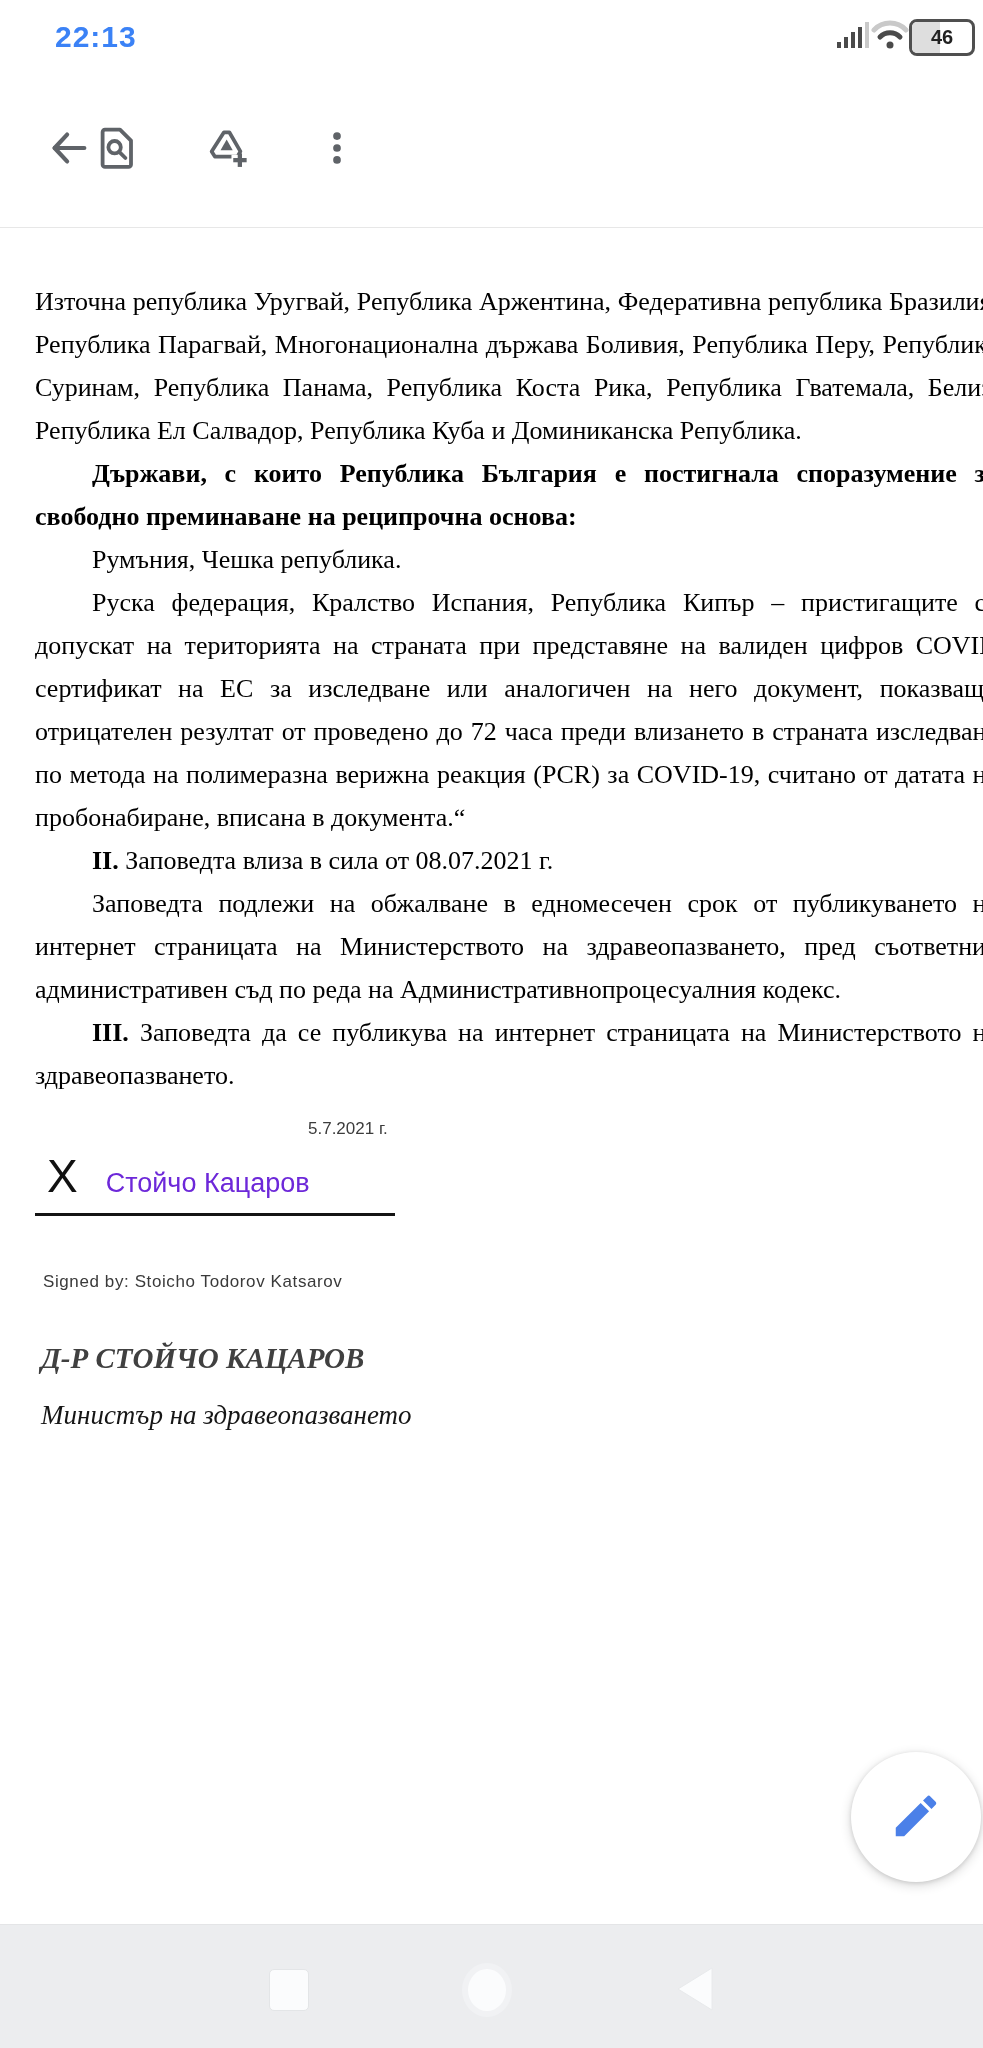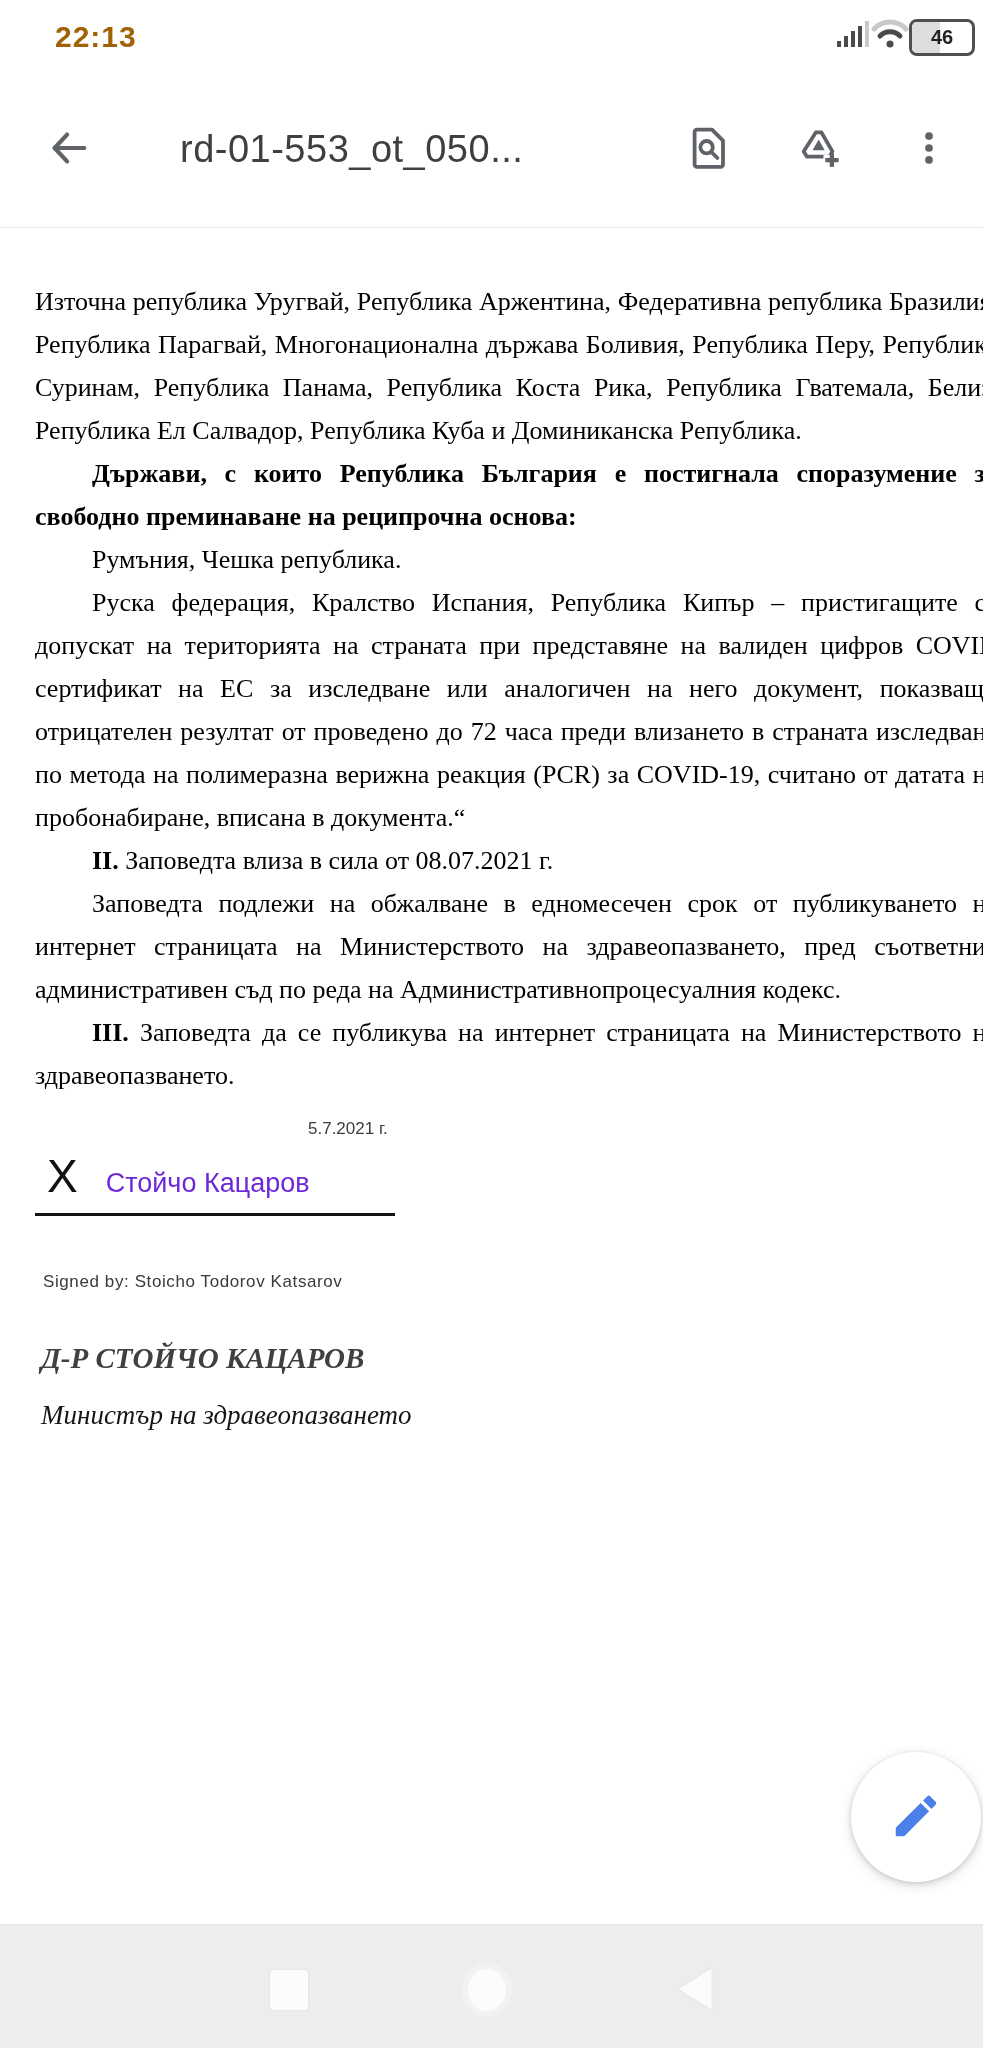--- a/index.html
+++ b/index.html
@@ -6,22 +6,22 @@
   .screen{
     position:relative;width:983px;height:2048px;background:#ffffff;
     overflow:hidden;font-family:"Liberation Sans",sans-serif;
   }
   
   .status-bar{
     position:absolute;top:0;left:0;width:983px;height:64px;
     display:flex;align-items:center;justify-content:space-between;
     padding:10px 14px 0 55px;box-sizing:border-box;background:#fff;
   }
-  .status-time{font-size:30px;font-weight:700;color:#a16207;letter-spacing:1px;}
-  .status-right{display:flex;}
+  .status-time{font-size:30px;font-weight:700;color:#3b82f6;letter-spacing:1px;}
+  .status-right{display:flex;align-items:center;}
   .battery{
     position:relative;width:60px;height:31px;border:3px solid #4f4f4f;border-radius:8px;
     display:flex;align-items:center;justify-content:center;background:#fff;overflow:hidden;
   }
   .battery-fill{position:absolute;left:0;top:0;bottom:0;width:46%;background:#dedede;}
   .battery-num{position:relative;font-size:20px;font-weight:600;color:#222;}
   .battery-nub{width:5px;height:13px;background:#4f4f4f;border-radius:0 3px 3px 0;margin-left:-11px;}
   
   .app-bar{
     position:absolute;top:64px;left:0;width:983px;height:164px;background:#fff;
@@ -134,21 +134,20 @@
 
   <div class="app-bar">
     <button class="icon-btn">
       <span>
         <svg width="46" height="46" viewBox="0 0 24 24" fill="none" stroke="#5f6368" stroke-width="2.2" stroke-linecap="round" stroke-linejoin="round">
           <line x1="20" y1="12" x2="4.5" y2="12"></line>
           <polyline points="11 5 4.5 12 11 19"></polyline>
         </svg>
       </span>
     </button>
-    <div class="app-title">rd-01-553_ot_050...</div>
     <div class="app-actions">
       <button class="icon-btn">
         <span>
           <svg width="48" height="48" viewBox="0 0 24 24" fill="none" stroke="#5f6368" stroke-width="1.9" stroke-linejoin="round">
             <path d="M6 2.8 h7.5 l5.5 5.5 V20.2 a1.2 1.2 0 0 1 -1.2 1.2 H6 a1.2 1.2 0 0 1 -1.2 -1.2 V4 a1.2 1.2 0 0 1 1.2 -1.2 z"></path>
             <circle cx="10.8" cy="11.6" r="3.1"></circle>
             <line x1="13.1" y1="13.9" x2="16.2" y2="17" stroke-linecap="round"></line>
           </svg>
         </span>
       </button>

